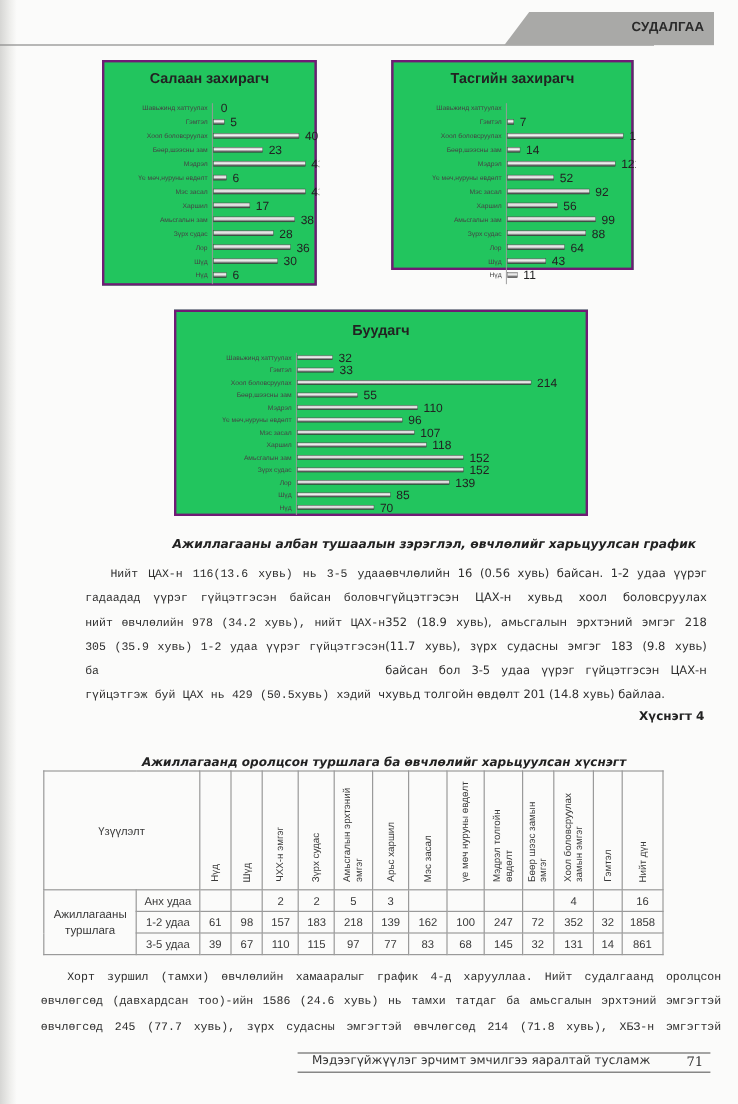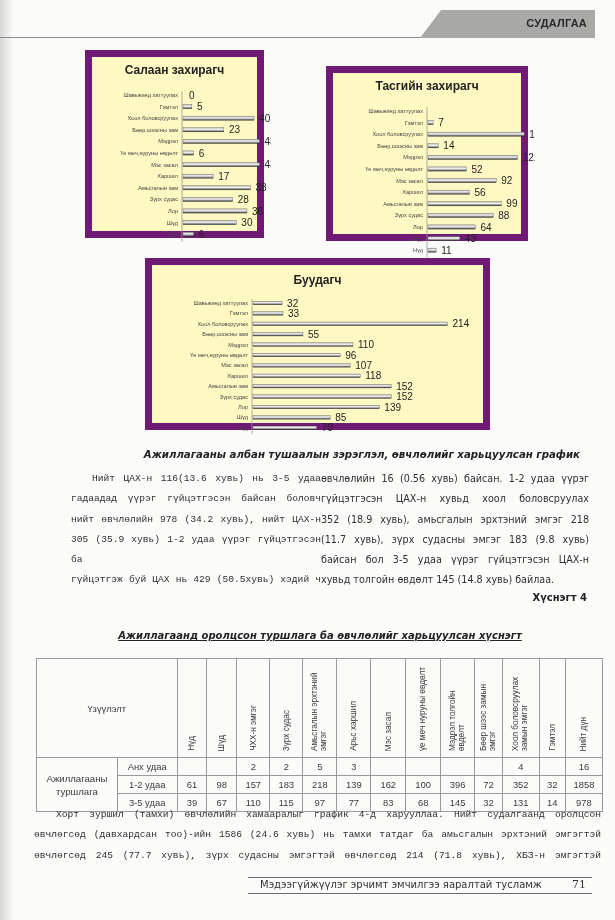--- a/index.html
+++ b/index.html
@@ -8,42 +8,42 @@
 
   .spine { position: absolute; left: 0; top: 0; width: 14px; height: 920px;
     background: linear-gradient(to right, #d6d6d4, #eeeeec 60%, #fbfbfa); }
 
   .header-rule { position: absolute; left: 0; top: 37px; width: 545px; height: 1px; background: #8a8a8a; }
   .section-tab { position: absolute; left: 420px; top: 10px; width: 175px; height: 28px;
     background: #a9a9a7; clip-path: polygon(12% 0, 100% 0, 100% 100%, 0 100%); }
   .section-tab span { position: absolute; right: 8px; top: 7px; font-family: Liberation Sans, sans-serif;
     font-weight: bold; font-size: 11px; color: #2a2a2a; letter-spacing: 0.2px; }
 
-  .chart-box { position: absolute; background: #fef9c3; border: 7px solid #701a75; }
+  .chart-box { position: absolute; background: #22c55e; border: 2px solid #701a75; }
   .chart-title { position: absolute; left: 0; width: 100%; text-align: center; font-family: "Liberation Sans", sans-serif;
     font-weight: bold; font-size: 12px; color: #222; }
   .chart-svg { position: absolute; left: 0; top: 0; }
   .bar-label { font-family: "Liberation Sans", sans-serif; font-size: 5.6px; fill: #444; }
   .val-label { font-family: "Liberation Sans", sans-serif; font-size: 10px; fill: #222; }
 
   .caption { position: absolute; left: 40px; width: 540px; text-align: right; top: 449px;
     font-family: "DejaVu Sans", sans-serif; font-weight: bold; font-style: italic; font-size: 10.2px; color: #222; }
 
   .col { position: absolute; top: 469px; width: 265px; font-family: "DejaVu Sans", sans-serif;
     font-size: 9.6px; line-height: 20.3px; color: #2f2f2f; text-align: justify; text-align-last: justify; }
   .col.left { left: 71px; width: 250px; font-family: Liberation Mono, monospace; }
   .col.right { left: 321px; width: 268px; }
   .col .lastline { text-align-last: left; }
 
   .table-num { position: absolute; right: 28px; top: 592px; font-family: "DejaVu Sans", sans-serif;
     font-weight: bold; font-size: 10px; color: #222; }
   .table-caption { position: absolute; left: 40px; width: 560px; text-align: center; top: 630px;
-    font-family: "DejaVu Sans", sans-serif; font-weight: bold; font-style: italic; font-size: 10px; color: #222; text-decoration: underline; }
-
-  table.data { position: absolute; left: 36px; top: 658px; width: 567px; border-collapse: collapse;
+    font-family: "DejaVu Sans", sans-serif; font-weight: bold; font-style: italic; font-size: 10px; color: #222; }
+
+  table.data { position: absolute; left: 36px; top: 642px; width: 517px; border-collapse: collapse;
     font-family: "Liberation Sans", sans-serif; font-size: 9.4px; color: #3a3a3a; }
   table.data td, table.data th { border: 1px solid #9a9a9a; text-align: center; font-weight: normal; }
   table.data .hdr-row th { height: 99px; vertical-align: bottom; padding: 0; }
   .vtext { writing-mode: vertical-rl; transform: rotate(180deg); font-size: 8.2px; line-height: 9.4px;
     padding: 4px 0; display: inline-block; text-align: left; max-height: 96px; color: #3a3a3a; }
   table.data .body-row td { height: 18px; }
   .rowgroup { font-size: 9.6px; line-height: 13px; }
 
   .para2 { position: absolute; left: 34px; top: 805px; width: 567px; font-family: Liberation Mono, monospace;
     font-size: 9.6px; line-height: 20.3px; color: #2f2f2f; text-align: justify; text-align-last: justify; }
@@ -107,21 +107,21 @@
       <text x="160" y="157.6" class="val-label">36</text>
       <text x="86" y="167.6" text-anchor="end" class="bar-label">Шүд</text>
       <rect x="91" y="163.5" width="53.33333333333333" height="4.2" fill="url(#grad-chart0)" stroke="#3a3a3a" stroke-width="0.3"></rect>
       <text x="149.33333333333331" y="169.2" class="val-label">30</text>
       <text x="86" y="179.2" text-anchor="end" class="bar-label">Нүд</text>
       <rect x="91" y="175.1" width="10.666666666666666" height="4.2" fill="url(#grad-chart0)" stroke="#3a3a3a" stroke-width="0.3"></rect>
       <text x="106.66666666666667" y="180.79999999999998" class="val-label">6</text>
     </svg>
 </div>
 
-<div class="chart-box" id="chart1" style="left:326px; top:50px; width:202px; height:175px;margin-top:16px;">
+<div class="chart-box" id="chart1" style="left:326px; top:50px; width:202px; height:175px;">
   <div class="chart-title" style="top:6px;">Тасгийн захирагч</div>
   <svg class="chart-svg" width="202" height="188">
       <defs>
         <linearGradient id="grad-chart1" x1="0" y1="0" x2="0" y2="1">
           <stop offset="0%" stop-color="#bcbcbc"></stop>
           <stop offset="45%" stop-color="#f2f2f2"></stop>
           <stop offset="100%" stop-color="#2e2e2e"></stop>
         </linearGradient>
       </defs>
       <line x1="94" x2="94" y1="34" y2="184.79999999999998" stroke="#9a9a9a" stroke-width="0.8"></line>
@@ -227,21 +227,21 @@
   <div>305 (35.9 хувь) 1-2 удаа үүрэг гүйцэтгэсэн ба</div>
   <div>гүйцэтгэж буй ЦАХ нь 429 (50.5хувь) хэдий ч</div>
 </div>
 
 <div class="col right">
   <div>өвчлөлийн 16 (0.56 хувь) байсан. 1-2 удаа үүрэг</div>
   <div>гүйцэтгэсэн ЦАХ-н хувьд хоол боловсруулах</div>
   <div>352 (18.9 хувь), амьсгалын эрхтэний эмгэг 218</div>
   <div>(11.7 хувь), зүрх судасны эмгэг 183 (9.8 хувь)</div>
   <div>байсан бол 3-5 удаа үүрэг гүйцэтгэсэн ЦАХ-н</div>
-  <div class="lastline">хувьд толгойн өвдөлт 145 (14.8 хувь) байлаа.</div>
+  <div class="lastline">хувьд толгойн өвдөлт 201 (14.8 хувь) байлаа.</div>
 </div>
 
 <div class="table-num">Хүснэгт 4</div>
 <div class="table-caption">Ажиллагаанд оролцсон туршлага ба өвчлөлийг харьцуулсан хүснэгт</div>
 
 <table class="data">
   <colgroup>
     <col style="width:82px">
       <col style="width:62px">
     <col style="width:31px">
@@ -295,41 +295,41 @@
   <tr class="body-row">
     <td>1-2 удаа</td>
     <td>61</td>
     <td>98</td>
     <td>157</td>
     <td>183</td>
     <td>218</td>
     <td>139</td>
     <td>162</td>
     <td>100</td>
-    <td>396</td>
+    <td>247</td>
     <td>72</td>
     <td>352</td>
     <td>32</td>
     <td>1858</td>
   </tr>
   <tr class="body-row">
     <td>3-5 удаа</td>
     <td>39</td>
     <td>67</td>
     <td>110</td>
     <td>115</td>
     <td>97</td>
     <td>77</td>
     <td>83</td>
     <td>68</td>
     <td>145</td>
     <td>32</td>
     <td>131</td>
     <td>14</td>
-    <td>978</td>
+    <td>861</td>
   </tr>
 </tbody>
   </table>
 
 <div class="para2">
   <div style="padding-left:22px;">Хорт зуршил (тамхи) өвчлөлийн хамааралыг график 4-д харууллаа. Нийт судалгаанд оролцсон</div>
   <div>өвчлөгсөд (давхардсан тоо)-ийн 1586 (24.6 хувь) нь тамхи татдаг ба амьсгалын эрхтэний эмгэгтэй</div>
   <div>өвчлөгсөд 245 (77.7 хувь), зүрх судасны эмгэгтэй өвчлөгсөд 214 (71.8 хувь), ХБЗ-н эмгэгтэй</div>
 </div>
 

